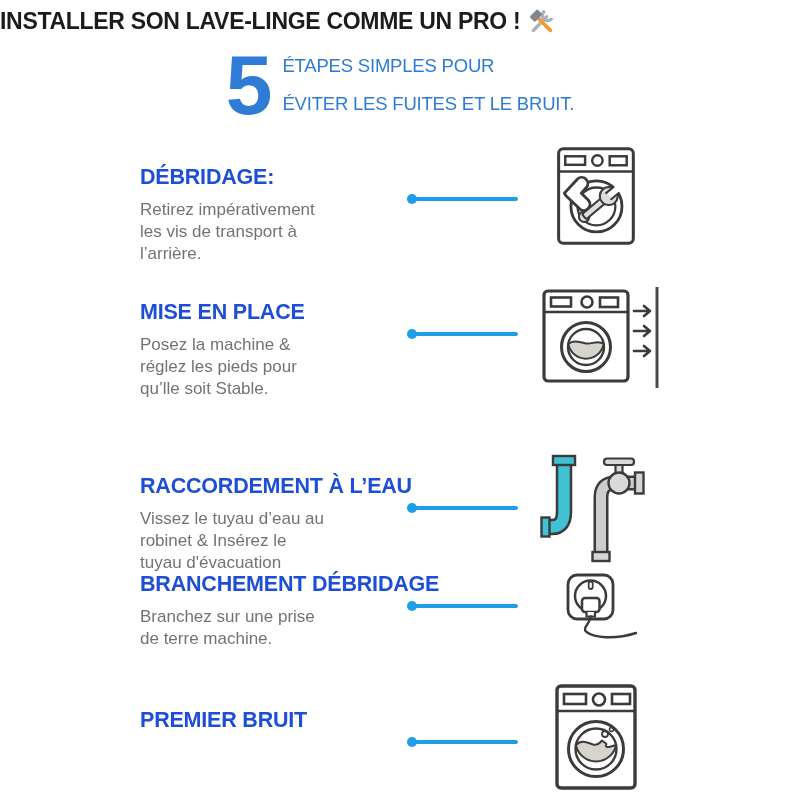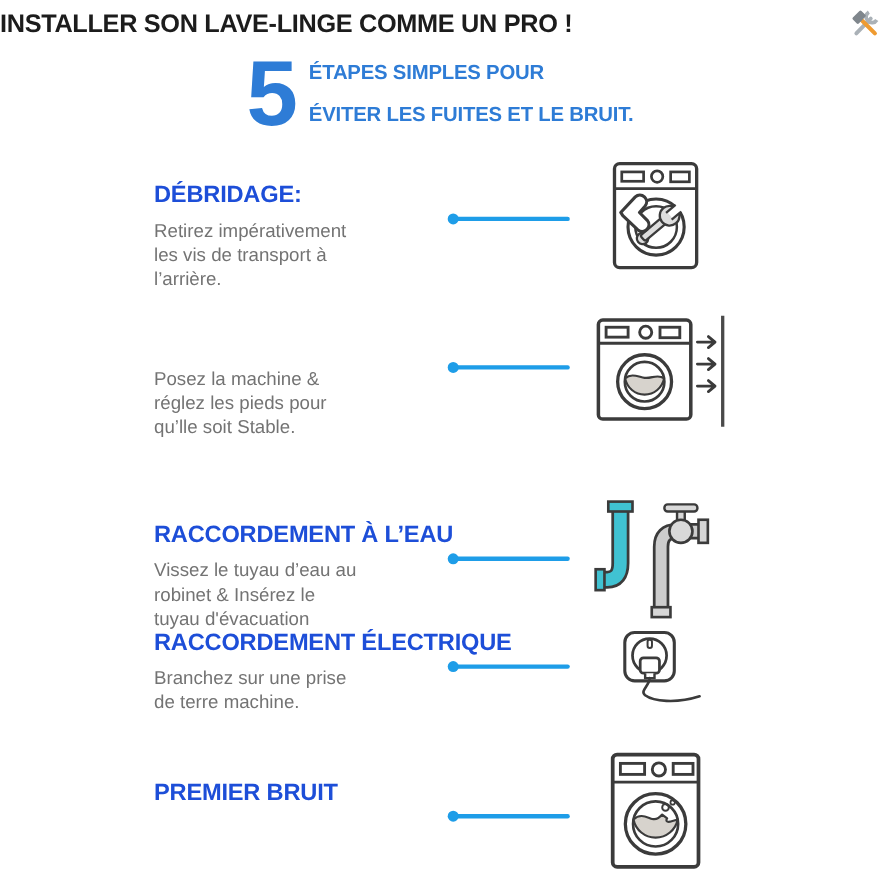--- a/index.html
+++ b/index.html
@@ -8,39 +8,39 @@
     position:relative;
     width:800px; height:800px;
     background:#ffffff;
     font-family:"Liberation Sans", sans-serif;
     overflow:hidden;
   }
 
   
   .title-row {
     position:absolute; top:8px; left:0; width:800px;
-    display:flex; align-items:center; justify-content:space-between; gap:8px;
+    display:flex; align-items:center; justify-content:flex-start; gap:8px;
   }
   .page-title {
     font-size:23px; font-weight:700; letter-spacing:-0.3px;
     color:#1c1c1c; white-space:nowrap;
   }
 
   
   .intro {
     position:absolute; top:50px; left:0; width:800px;
     display:flex; align-items:center; justify-content:center; gap:10px;
   }
   .big-number {
     font-size:84px; font-weight:700; line-height:0.8;
     color:#2e7cd6; margin-top:2px;
   }
   .intro-lines {
     display:flex; flex-direction:column; gap:16px;
-    font-size:18.5px; font-weight:700; letter-spacing:-0.2px;
+    font-size:18.5px; font-weight:400; letter-spacing:-0.2px;
     color:#2e7cd6;
   }
 
   
   .step { position:absolute; left:0; width:800px; height:135px; }
   .step.s1 { top:165px; }
   .step.s2 { top:300px; }
   .step.s3 { top:445px;margin-top:29px; }
   .step.s4 { top:572px; }
   .step.s5 { top:708px; }
@@ -116,20 +116,21 @@
           <rect x="68.5" y="61.8" width="12" height="8.4" fill="#fff"></rect>
           <line x1="67" y1="61.8" x2="79" y2="61.8" stroke="#3b3b3b" stroke-width="2.2"></line>
           <line x1="67" y1="70.2" x2="79" y2="70.2" stroke="#3b3b3b" stroke-width="2.2"></line>
         </g>
         <path d="M17 52 L31 37 a6.5 6.5 0 0 1 9.5 8.8 L35 52 l7.5 7.5 a6.5 6.5 0 0 1 -9 9.3 L19 55 Z" fill="#fff" stroke="#3b3b3b" stroke-width="3" stroke-linejoin="round"></path>
       </svg>
     </div>
   </section>
 
   <section class="step s2">
+    <h2 class="step-heading">MISE EN PLACE</h2>
     <p class="step-body">Posez la machine &amp; réglez les pieds pour qu’lle soit Stable.</p>
     <div class="connector"></div>
     <div class="icon-wrap">
       <svg width="122" height="105" viewBox="0 0 122 105">
         <g fill="#fff" stroke="#3b3b3b">
           <rect x="6" y="6" width="84" height="90" rx="4" stroke-width="3.2"></rect>
           <line x1="6" y1="27" x2="90" y2="27" stroke-width="2.6"></line>
           <rect x="13" y="12.5" width="20" height="9" stroke-width="2.6"></rect>
           <circle cx="49" cy="17" r="5.5" stroke-width="2.6"></circle>
           <rect x="62" y="12.5" width="18" height="9.5" stroke-width="2.6"></rect>
@@ -164,21 +165,21 @@
         <rect x="52.5" y="101" width="17" height="9" fill="#d6d6d6" stroke="#3b3b3b" stroke-width="2.4"></rect>
         <rect x="95" y="21.5" width="8.5" height="21" fill="#d6d6d6" stroke="#3b3b3b" stroke-width="2.4"></rect>
         <rect x="75.5" y="13.5" width="7" height="10" fill="#d9d9d9" stroke="#3b3b3b" stroke-width="2.2"></rect>
         <rect x="64" y="7.5" width="30" height="6.5" rx="3" fill="#d9d9d9" stroke="#3b3b3b" stroke-width="2.2"></rect>
         <circle cx="79" cy="32" r="10.5" fill="#d9d9d9" stroke="#3b3b3b" stroke-width="2.4"></circle>
       </svg>
     </div>
   </section>
 
   <section class="step s4">
-    <h2 class="step-heading">RACCORDEMENT ÉLECTRIQUE</h2>
+    <h2 class="step-heading">BRANCHEMENT DÉBRIDAGE</h2>
     <p class="step-body">Branchez sur une prise de terre machine.</p>
     <div class="connector"></div>
     <div class="icon-wrap">
       <svg width="100" height="100" viewBox="0 0 100 100">
         <g fill="#fff" stroke="#3b3b3b">
           <rect x="16" y="15" width="45" height="44" rx="9" stroke-width="2.8"></rect>
           <circle cx="38.5" cy="36" r="15.5" stroke-width="2.5"></circle>
           <rect x="36.7" y="21.5" width="4" height="7.5" rx="2" stroke-width="1.8"></rect>
           <rect x="30" y="38" width="17.5" height="14" rx="3" stroke-width="2.5"></rect>
           <path d="M34.5 52 v4.5 h8.5 v-4.5" stroke-width="2.2" fill="#fff"></path>

